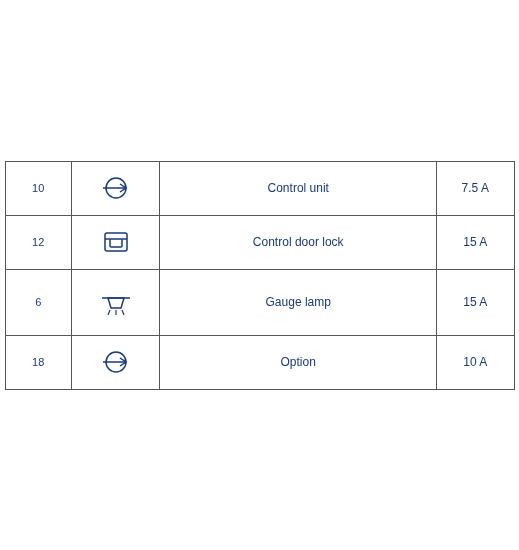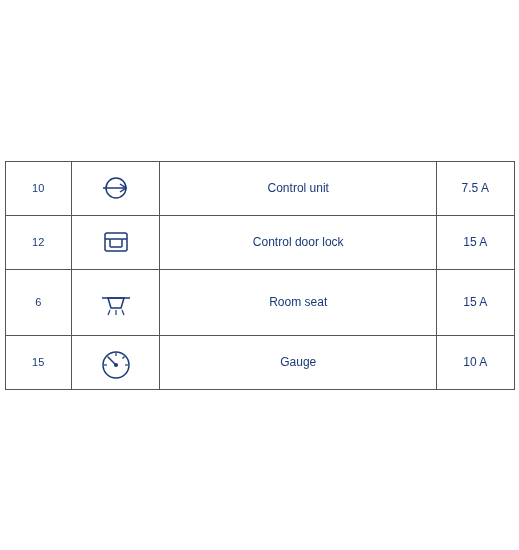--- a/index.html
+++ b/index.html
@@ -132,44 +132,37 @@
         <svg width="40" height="28" viewBox="0 0 40 28">
           <line x1="6" y1="10" x2="34" y2="10" stroke="#1a3a7a" stroke-width="1.5"></line>
           <path d="M12,10 L15,20 L25,20 L28,10 Z" fill="none" stroke="#1a3a7a" stroke-width="1.5"></path>
 
           <line x1="14" y1="22" x2="12" y2="27" stroke="#1a3a7a" stroke-width="1.2"></line>
           <line x1="20" y1="22" x2="20" y2="27" stroke="#1a3a7a" stroke-width="1.2"></line>
           <line x1="26" y1="22" x2="28" y2="27" stroke="#1a3a7a" stroke-width="1.2"></line>
         </svg>
       </div>
     </td>
-    <td>Room seat</td>
+    <td>Gauge lamp</td>
     <td>15 A</td>
   </tr>
 
 
+
+
+
   <tr>
-    <td>15</td>
+    <td>18</td>
     <td class="icon-cell">
       <div class="icon-container">
 
-        <svg width="36" height="34" viewBox="0 0 36 34">
-          <circle cx="18" cy="20" r="13" fill="none" stroke="#1a3a7a" stroke-width="1.5"></circle>
-
-          <line x1="18" y1="8" x2="18" y2="11" stroke="#1a3a7a" stroke-width="1.2"></line>
-          <line x1="6" y1="20" x2="9" y2="20" stroke="#1a3a7a" stroke-width="1.2"></line>
-          <line x1="27" y1="20" x2="30" y2="20" stroke="#1a3a7a" stroke-width="1.2"></line>
-          <line x1="9.5" y1="11.5" x2="11.5" y2="13.5" stroke="#1a3a7a" stroke-width="1.2"></line>
-          <line x1="24.5" y1="13.5" x2="26.5" y2="11.5" stroke="#1a3a7a" stroke-width="1.2"></line>
-
-          <line x1="18" y1="20" x2="11" y2="13" stroke="#1a3a7a" stroke-width="1.5"></line>
-          <circle cx="18" cy="20" r="2" fill="#1a3a7a"></circle>
+        <svg width="36" height="28" viewBox="0 0 36 28">
+          <circle cx="18" cy="14" r="10" fill="none" stroke="#1a3a7a" stroke-width="1.5"></circle>
+          <line x1="5" y1="14" x2="28" y2="14" stroke="#1a3a7a" stroke-width="1.5"></line>
+          <polyline points="22,10 28,14 22,18" fill="none" stroke="#1a3a7a" stroke-width="1.5"></polyline>
         </svg>
       </div>
     </td>
-    <td>Gauge</td>
+    <td>Option</td>
     <td>10 A</td>
   </tr>
-
-
-
 </tbody>
   </table>
 
 </body></html>

